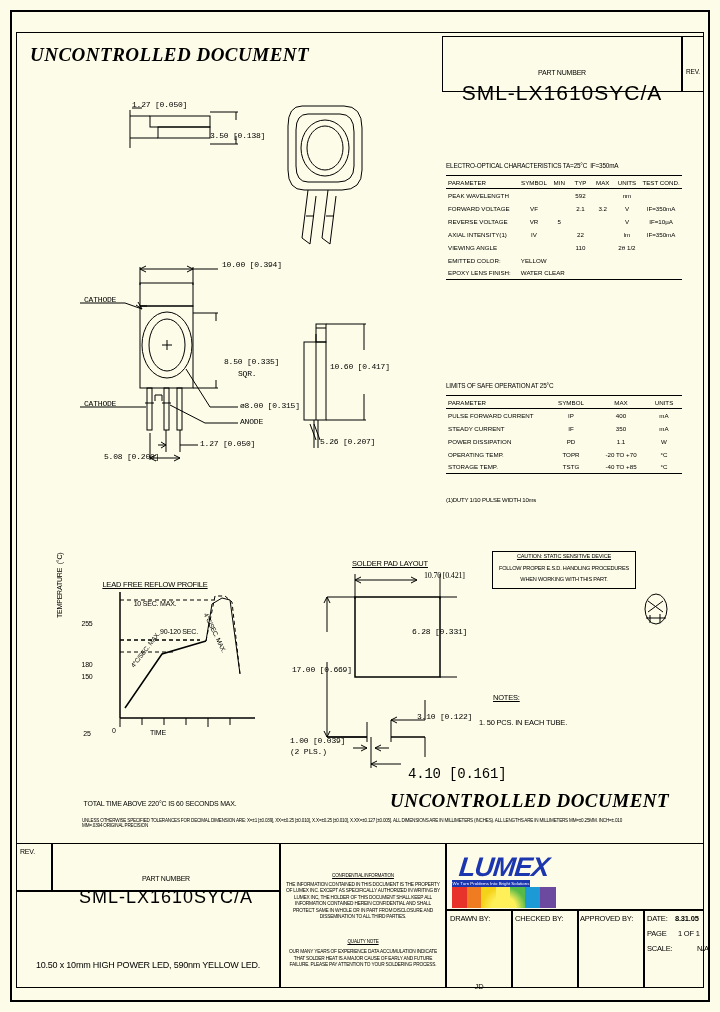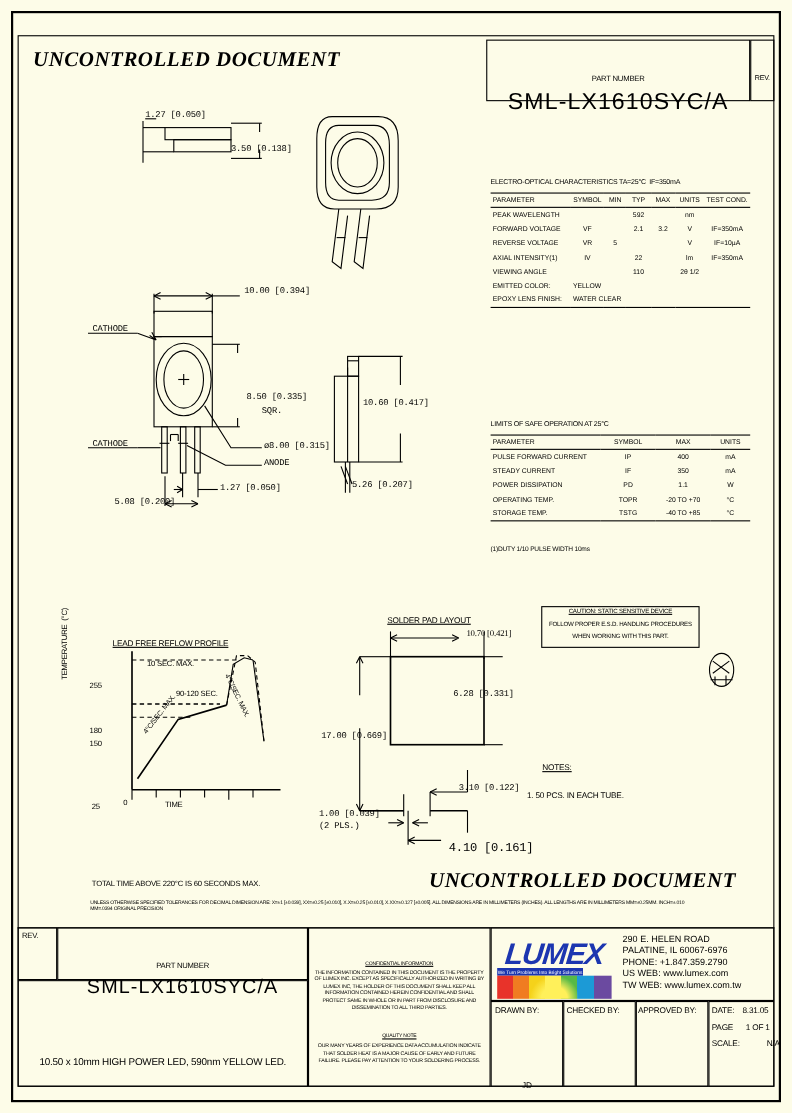--- a/index.html
+++ b/index.html
@@ -426,21 +426,21 @@
     <line class="ln lnw1" x1="66" y1="185" x2="66" y2="216"></line>
     <line class="ln lnw1" x1="66" y1="212" x2="96" y2="212"></line>
     <path class="ln lnw1" d="M66 212 L72 209 M66 212 L72 215"></path>
   </svg>
   <div class="t mono" style="left:424px; top:572px; font-size:8px;font-family:Liberation Serif, serif;">10.70 [0.421]</div>
   <div class="t mono" style="left:412px; top:628px; font-size:8px;">6.28 [0.331]</div>
   <div class="t mono" style="left:292px; top:666px; font-size:8px;">17.00 [0.669]</div>
   <div class="t mono" style="left:417px; top:713px; font-size:8px;">3.10 [0.122]</div>
   <div class="t mono" style="left:290px; top:737px; font-size:8px;">1.00 [0.039]</div>
   <div class="t mono" style="left:290px; top:748px; font-size:8px;">(2 PLS.)</div>
-  <div class="t mono" style="left:408px; top:767px; font-size:11px;">4.10 [0.161]</div>
+  <div class="t mono" style="left:408px; top:767px; font-size:14px;">4.10 [0.161]</div>
 
   <div id="caution-box"></div>
   <div class="t caut-t u" style="left:492px; top:554px;">CAUTION: STATIC SENSITIVE DEVICE</div>
   <div class="t caut-t" style="left:492px; top:566px;">FOLLOW PROPER E.S.D. HANDLING PROCEDURES</div>
   <div class="t caut-t" style="left:492px; top:577px;">WHEN WORKING WITH THIS PART.</div>
 
   <svg id="rohs" viewBox="0 0 28 34">
     <ellipse class="ln lnw1" cx="14" cy="17" rx="11" ry="15"></ellipse>
     <path class="ln lnw1" d="M6 9 L21 20 M21 9 L6 20 M4 26 L24 26 M8 23 L8 31 M18 22 L18 31"></path>
   </svg>
@@ -468,41 +468,34 @@
   <div class="t u ctr" style="left:282px; top:912px; width:162px; font-size:4.6px;">QUALITY NOTE</div>
   <div class="t ctr" style="left:284px; top:921px; width:158px; font-size:4.8px; white-space:normal; line-height:1.4;">OUR MANY YEARS OF EXPERIENCE DATA ACCUMULATION INDICATE THAT SOLDER HEAT IS A MAJOR CAUSE OF EARLY AND FUTURE FAILURE. PLEASE PAY ATTENTION TO YOUR SOLDERING PROCESS.</div>
 
   <div class="cell" style="left:446px; top:843px; width:258px; height:67px;"></div>
   <div id="logo">
     <div class="lx-text">LUMEX</div>
     <div class="lx-tag">We Turn Problems Into Bright Solutions</div>
     <div class="rainbow"></div>
     <div class="sunray"></div>
   </div>
-  <div class="addr">
-    <div>290 E. HELEN ROAD</div>
-    <div>PALATINE,  IL  60067-6976</div>
-    <div>PHONE: +1.847.359.2790</div>
-    <div>US WEB: www.lumex.com</div>
-    <div>TW WEB: www.lumex.com.tw</div>
-  </div>
 
   <div class="cell" style="left:446px; top:910px; width:66px; height:78px;"></div>
   <div class="t" style="left:450px; top:915px; font-size:7.5px;">DRAWN BY:</div>
   <div class="t ctr" style="left:446px; top:955px; width:66px; font-size:7.5px;">JD</div>
 
   <div class="cell" style="left:512px; top:910px; width:66px; height:78px;"></div>
   <div class="t" style="left:515px; top:915px; font-size:7.5px;">CHECKED BY:</div>
   <div class="t ctr" style="left:512px; top:955px; width:66px; font-size:7.5px;"></div>
 
   <div class="cell" style="left:578px; top:910px; width:66px; height:78px;"></div>
   <div class="t" style="left:580px; top:915px; font-size:7.5px;">APPROVED BY:</div>
   <div class="t ctr" style="left:578px; top:955px; width:66px; font-size:7.5px;"></div>
 
   <div class="cell" style="left:644px; top:910px; width:60px; height:78px;"></div>
   <div class="t" style="left:647px; top:915px; font-size:7.5px;">DATE:</div>
-  <div class="t" style="left:675px; top:915px; font-size:7.5px;">8.31.05</div>
+  <div class="t" style="left:675px; top:915px; font-size:7.5px;font-weight:bold;">8.31.05</div>
   <div class="t" style="left:647px; top:930px; font-size:7.5px;">PAGE</div>
   <div class="t" style="left:678px; top:930px; font-size:7.5px;">1 OF 1</div>
   <div class="t" style="left:647px; top:945px; font-size:7.5px;">SCALE:</div>
   <div class="t" style="left:680px; top:945px; font-size:7.5px;padding-left:17px;">N/A</div>
 
 </div>
 
 </body></html>

